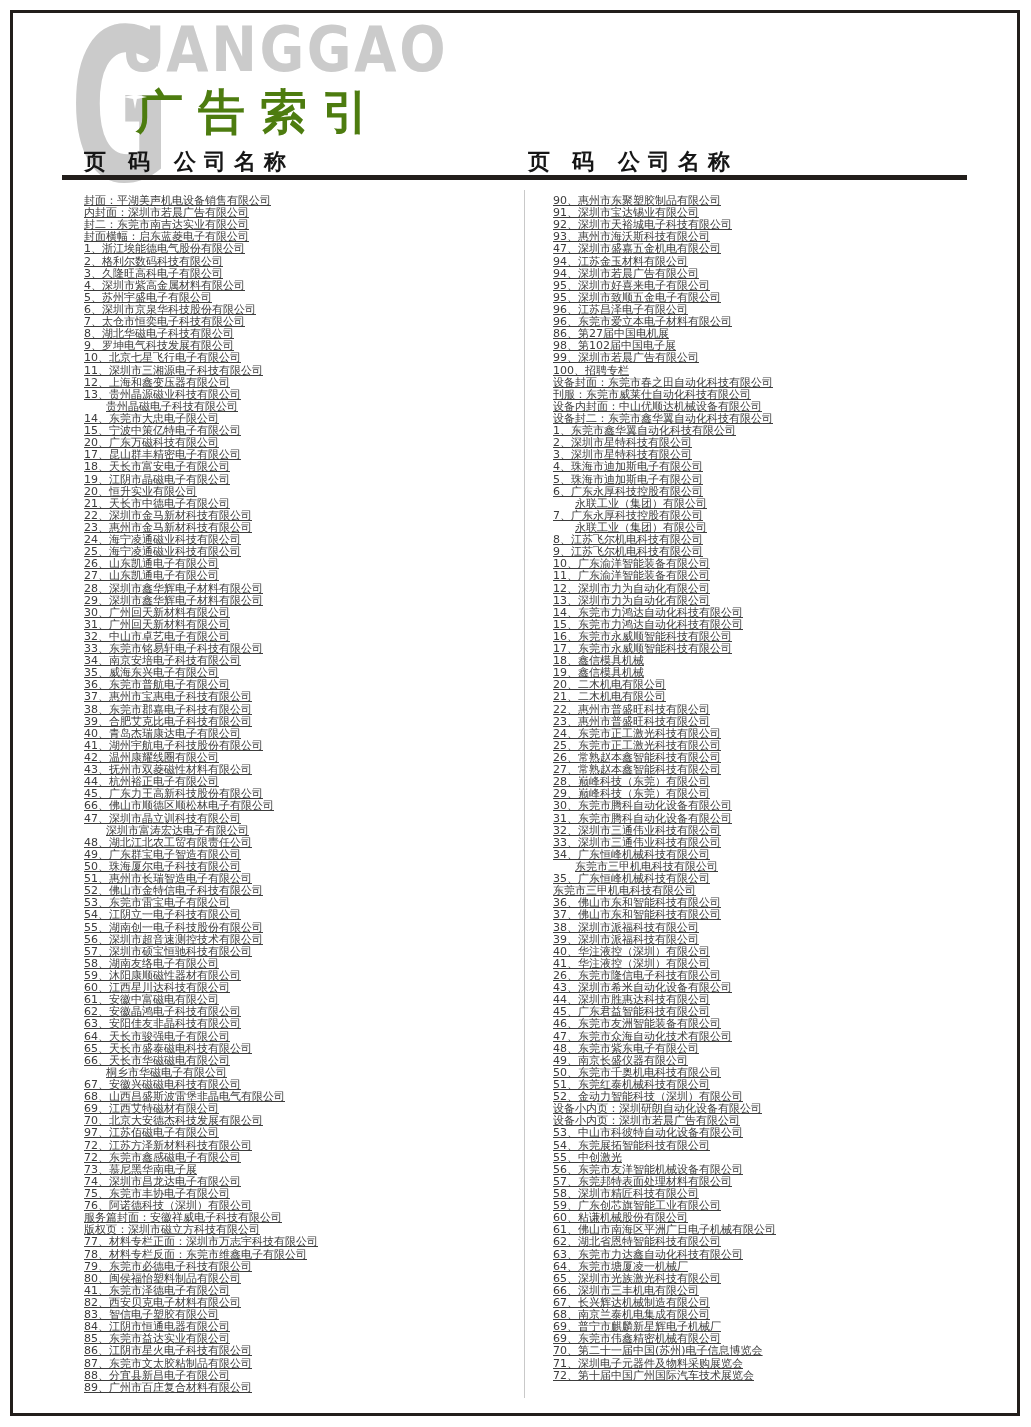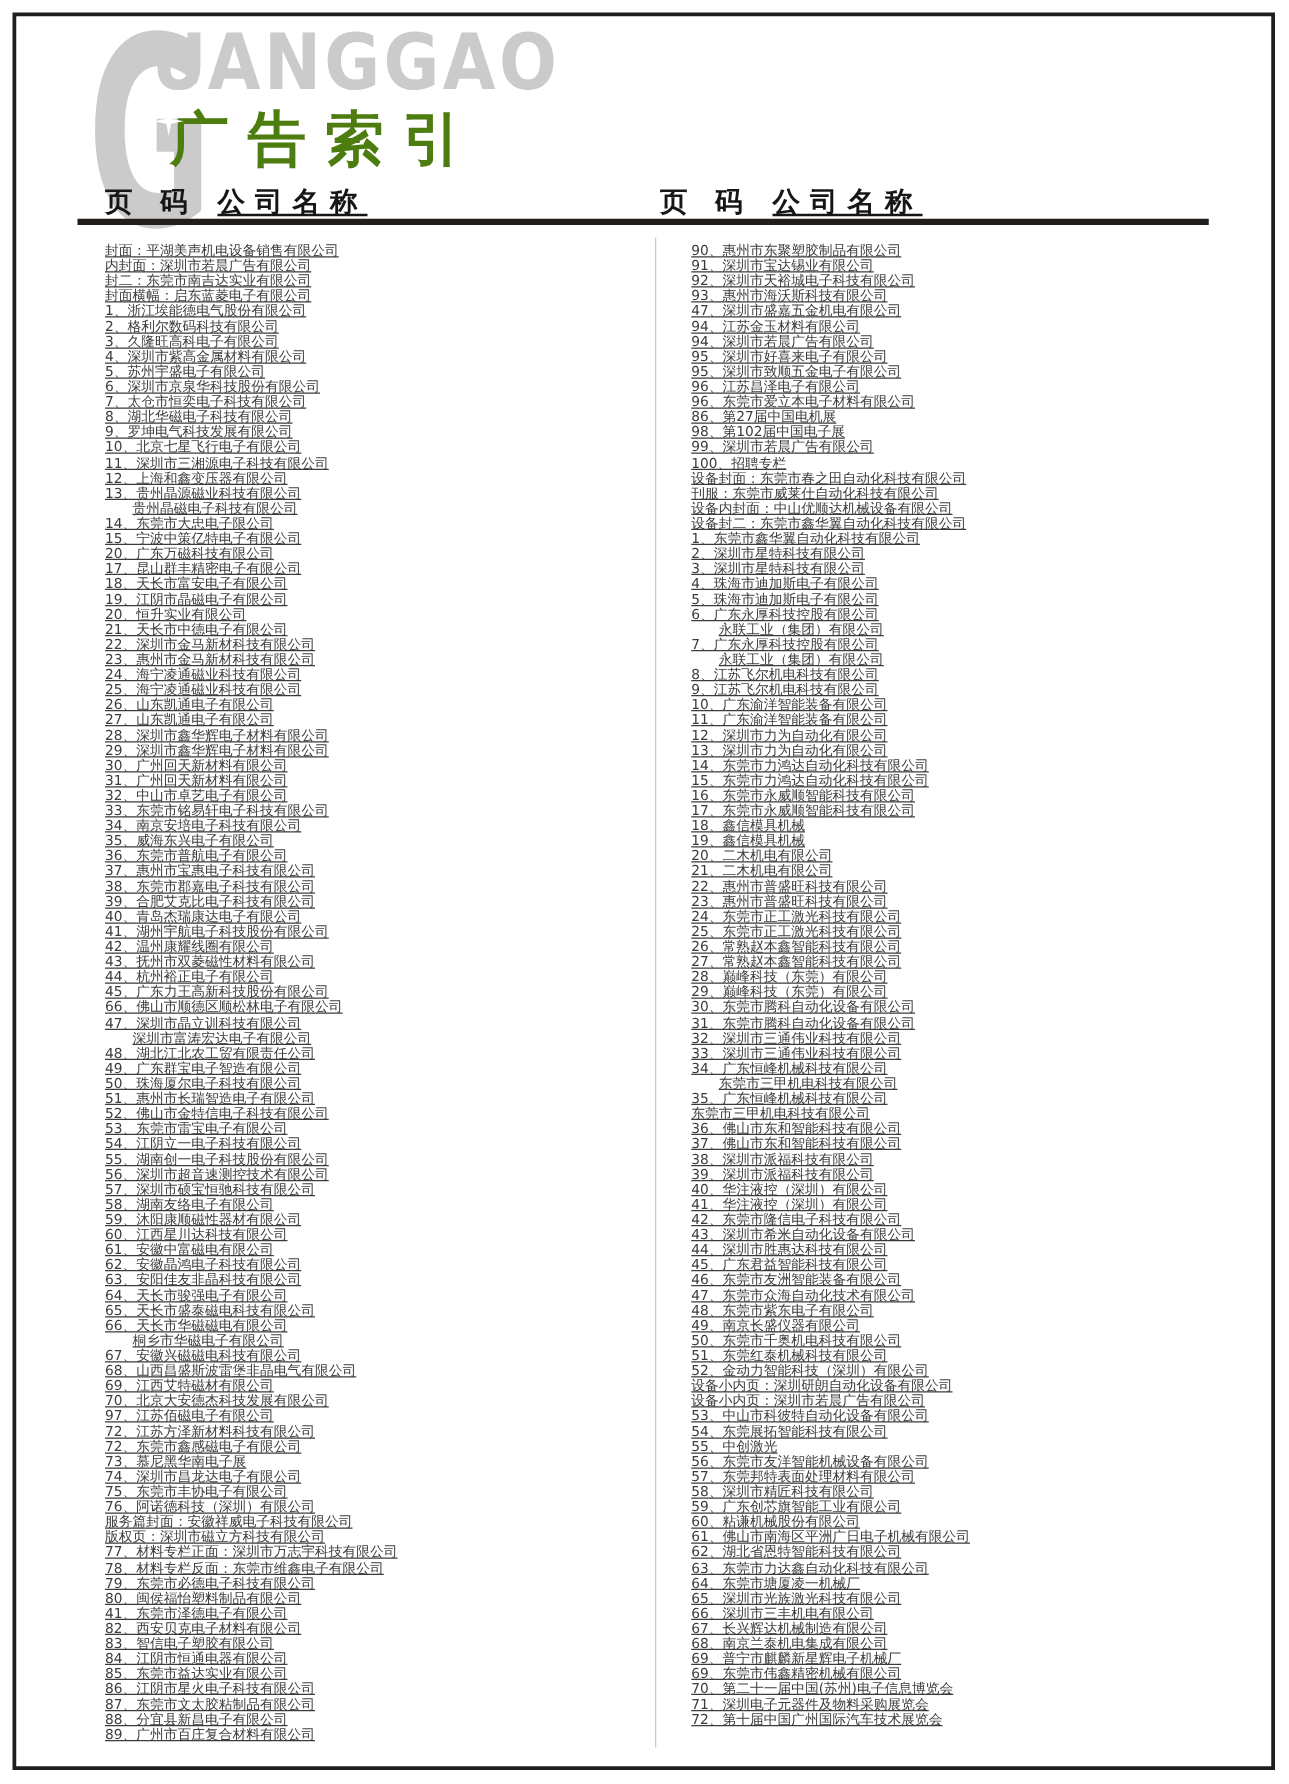--- a/index.html
+++ b/index.html
@@ -37,21 +37,21 @@
   .star2 { left:174px; top:121px; width:13px; height:13px; }
   .star3 { left:303px; top:109px; width:13px; height:13px; }
   .star4 { left:366px; top:86px;  width:24px; height:24px; }
   .star5 { left:391px; top:129px; width:11px; height:11px; }
   
   .col-header {
     position:absolute; top:147px; font-size:22px; font-weight:bold; color:#161616;
     white-space:nowrap; z-index:2;
   }
   .col-header .h2 { margin-left:22px; }
-  .col-header .h3 { margin-left:24px; letter-spacing:8px;text-decoration:underline; }
+  .col-header .h3 { margin-left:24px; letter-spacing:8px; }
   .hdr-left  { left:84px; }
   .hdr-right { left:528px; }
   
   .rule { position:absolute; left:62px; top:175px; width:905px; height:5px; background:#221e1b; }
   
   .divider { position:absolute; left:524px; top:190px; width:1px; height:1208px; background:#c9c9c9; }
   
   .col { position:absolute; top:195px; font-size:11px; color:#3c3c3c; z-index:2; }
   .col-left  { left:84px;  width:436px;text-decoration:underline; }
   .col-right { left:553px; width:436px;text-decoration:underline; }
@@ -244,21 +244,21 @@
       <div class="ln">34、广东恒峰机械科技有限公司</div>
       <div class="ln ind">东莞市三甲机电科技有限公司</div>
       <div class="ln">35、广东恒峰机械科技有限公司</div>
       <div class="ln">东莞市三甲机电科技有限公司</div>
       <div class="ln">36、佛山市东和智能科技有限公司</div>
       <div class="ln">37、佛山市东和智能科技有限公司</div>
       <div class="ln">38、深圳市派福科技有限公司</div>
       <div class="ln">39、深圳市派福科技有限公司</div>
       <div class="ln">40、华注液控（深圳）有限公司</div>
       <div class="ln">41、华注液控（深圳）有限公司</div>
-      <div class="ln">42、东莞市隆信电子科技有限公司</div>
+      <div class="ln">26、东莞市隆信电子科技有限公司</div>
       <div class="ln">43、深圳市希米自动化设备有限公司</div>
       <div class="ln">44、深圳市胜惠达科技有限公司</div>
       <div class="ln">45、广东君益智能科技有限公司</div>
       <div class="ln">46、东莞市友洲智能装备有限公司</div>
       <div class="ln">47、东莞市众海自动化技术有限公司</div>
       <div class="ln">48、东莞市紫东电子有限公司</div>
       <div class="ln">49、南京长盛仪器有限公司</div>
       <div class="ln">50、东莞市千奥机电科技有限公司</div>
       <div class="ln">51、东莞红泰机械科技有限公司</div>
       <div class="ln">52、金动力智能科技（深圳）有限公司</div>

